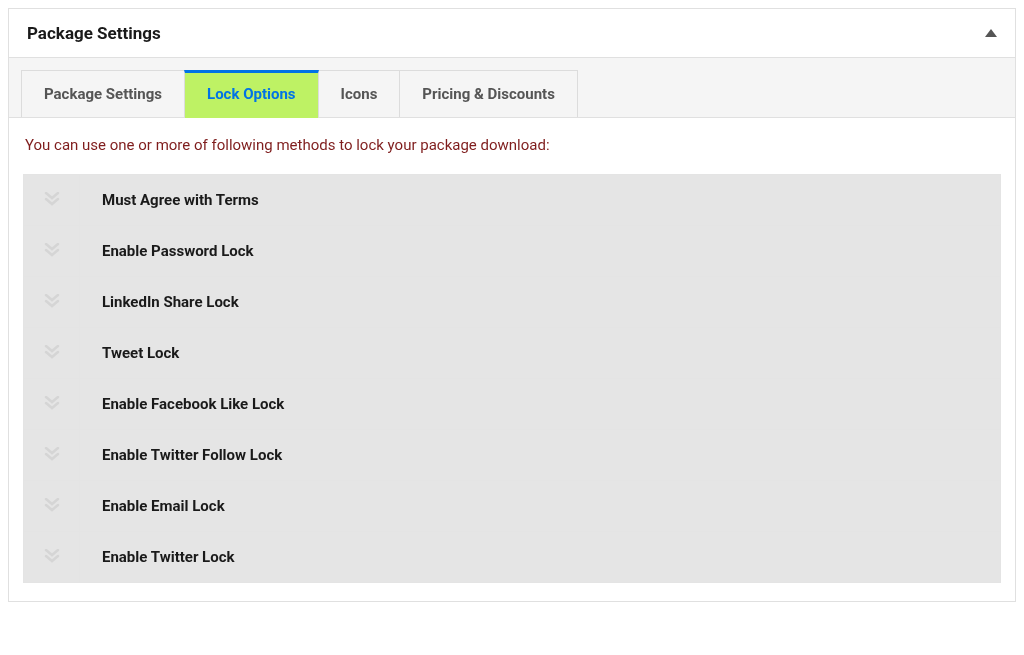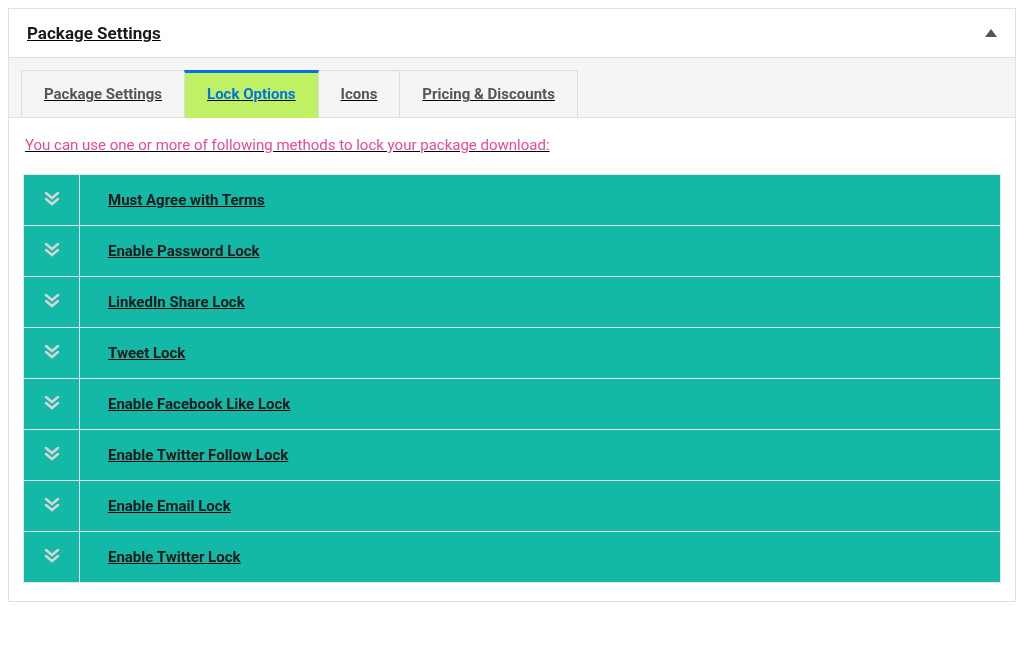--- a/index.html
+++ b/index.html
@@ -9,21 +9,20 @@
     }
     body {
       font-family: -apple-system, BlinkMacSystemFont, "Segoe UI", Roboto, Helvetica, Arial, sans-serif;
       background: #ffffff;
       padding: 8px;
       width: 1024px;
     }
     .panel {
       border: 1px solid #e0e0e0;
       background: #ffffff;
-      text-decoration: underline;
     }
     .panel-header {
       display: flex;
       justify-content: space-between;
       align-items: center;
       padding: 14px 18px;
       cursor: pointer;
     }
     .panel-title {
       font-size: 17px;
@@ -65,34 +64,33 @@
       border-top: 3px solid #0073e6;
       padding-top: 12px;
       margin-bottom: -1px;
       z-index: 2;
     }
     .tab-content {
       padding: 18px 14px;
     }
     .intro-text {
       font-size: 15px;
-      color: #ec4899;
+      color: #7f1d1d;
       margin-bottom: 20px;
       padding-left: 2px;
     }
     .lock-list {
       border: 1px solid #e4e4e4;
     }
     .lock-row {
       display: flex;
       align-items: stretch;
       border-bottom: 1px solid #e4e4e4;
-      background: #14b8a6;
+      background: #e5e5e5;
       cursor: pointer;
-      gap: 6px;
     }
     .lock-row:last-child {
       border-bottom: none;
     }
     .lock-handle {
       width: 56px;
       display: flex;
       align-items: center;
       justify-content: center;
       border-right: 1px solid #e4e4e4;

